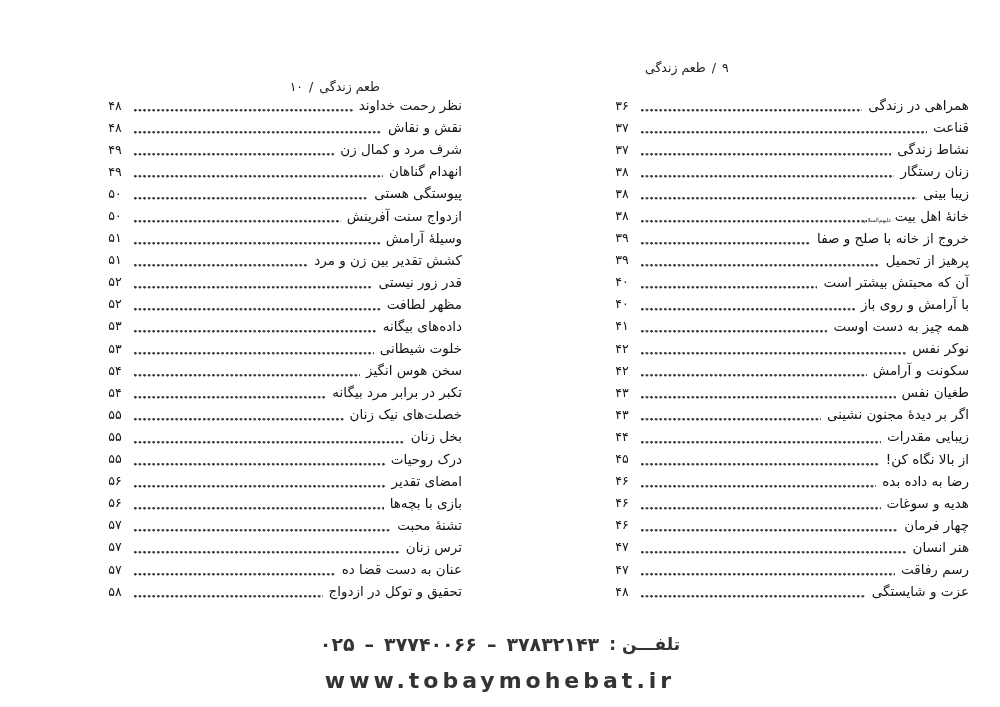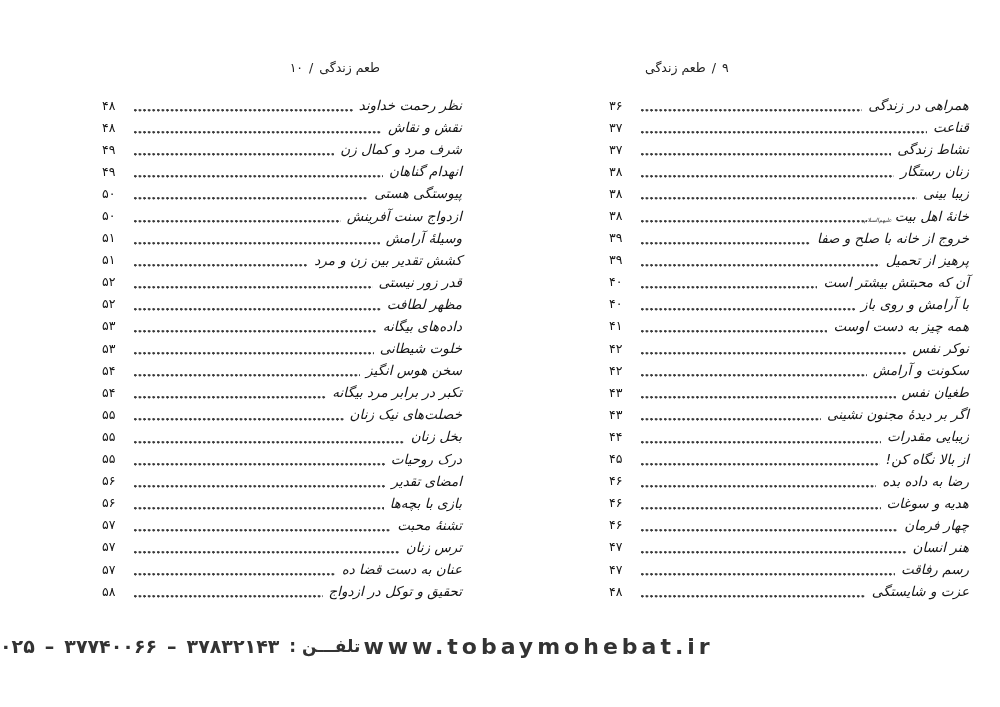--- a/index.html
+++ b/index.html
@@ -27,34 +27,33 @@
     height: 34px;
     display: flex;
     align-items: flex-start;
     gap: 6px;
     font-size: 12.5px;
     color: #222;
     white-space: nowrap;
   }
   .page-header .hdr-title { direction: rtl; }
   .header-p9  { justify-content: flex-start; padding-left: 36px; box-sizing: border-box; }
-  .header-p10 { justify-content: flex-end;  padding-right: 82px; box-sizing: border-box; }
+  .header-p10 { justify-content: flex-end;  padding-right: 82px; box-sizing: border-box; align-items: flex-end; }
 
   .toc { display: flex; flex-direction: column; }
   .toc-entry {
     display: flex;
     direction: rtl;
     align-items: center;
     height: 22.1px;
     font-size: 13.5px;
   }
   .toc-title {
     white-space: nowrap;
     color: #141414;
-    font-style: italic;
   }
   .toc-leader {
     flex: 1 1 auto;
     position: relative;
     height: 100%;
     margin: 0 5px;
     min-width: 12px;
   }
   .toc-leader::after {
     content: "";
@@ -62,21 +61,21 @@
     left: 1px;
     right: 1px;
     bottom: 4px;
     height: 3px;
     background-image: radial-gradient(circle at 1.3px 1.3px, #3a3a3a 1.05px, transparent 1.5px);
     background-size: 4.6px 3px;
     background-repeat: repeat-x;
   }
   .toc-page {
     width: 26px;
-    text-align: left;
+    text-align: center;
     direction: ltr;
     font-size: 12.5px;
     color: #141414;
     flex: 0 0 auto;
   }
   .honorific {
     display: inline-block;
     font-size: 5.5px;
     line-height: 4.5px;
     width: 16px;
@@ -86,23 +85,23 @@
     margin: 0 3px;
     color: #2a2a2a;
   }
 
   .footer {
     position: absolute;
     top: 633px;
     left: 0;
     width: 1000px;
     display: flex;
-    flex-direction: row;
+    flex-direction: column;
     align-items: center;
-    gap: 3px;
+    gap: 12px;
   }
   .phone-line {
     display: flex;
     direction: ltr;
     align-items: center;
     gap: 10px;
     font-size: 19px;
     font-weight: bold;
     color: #333333;
   }

